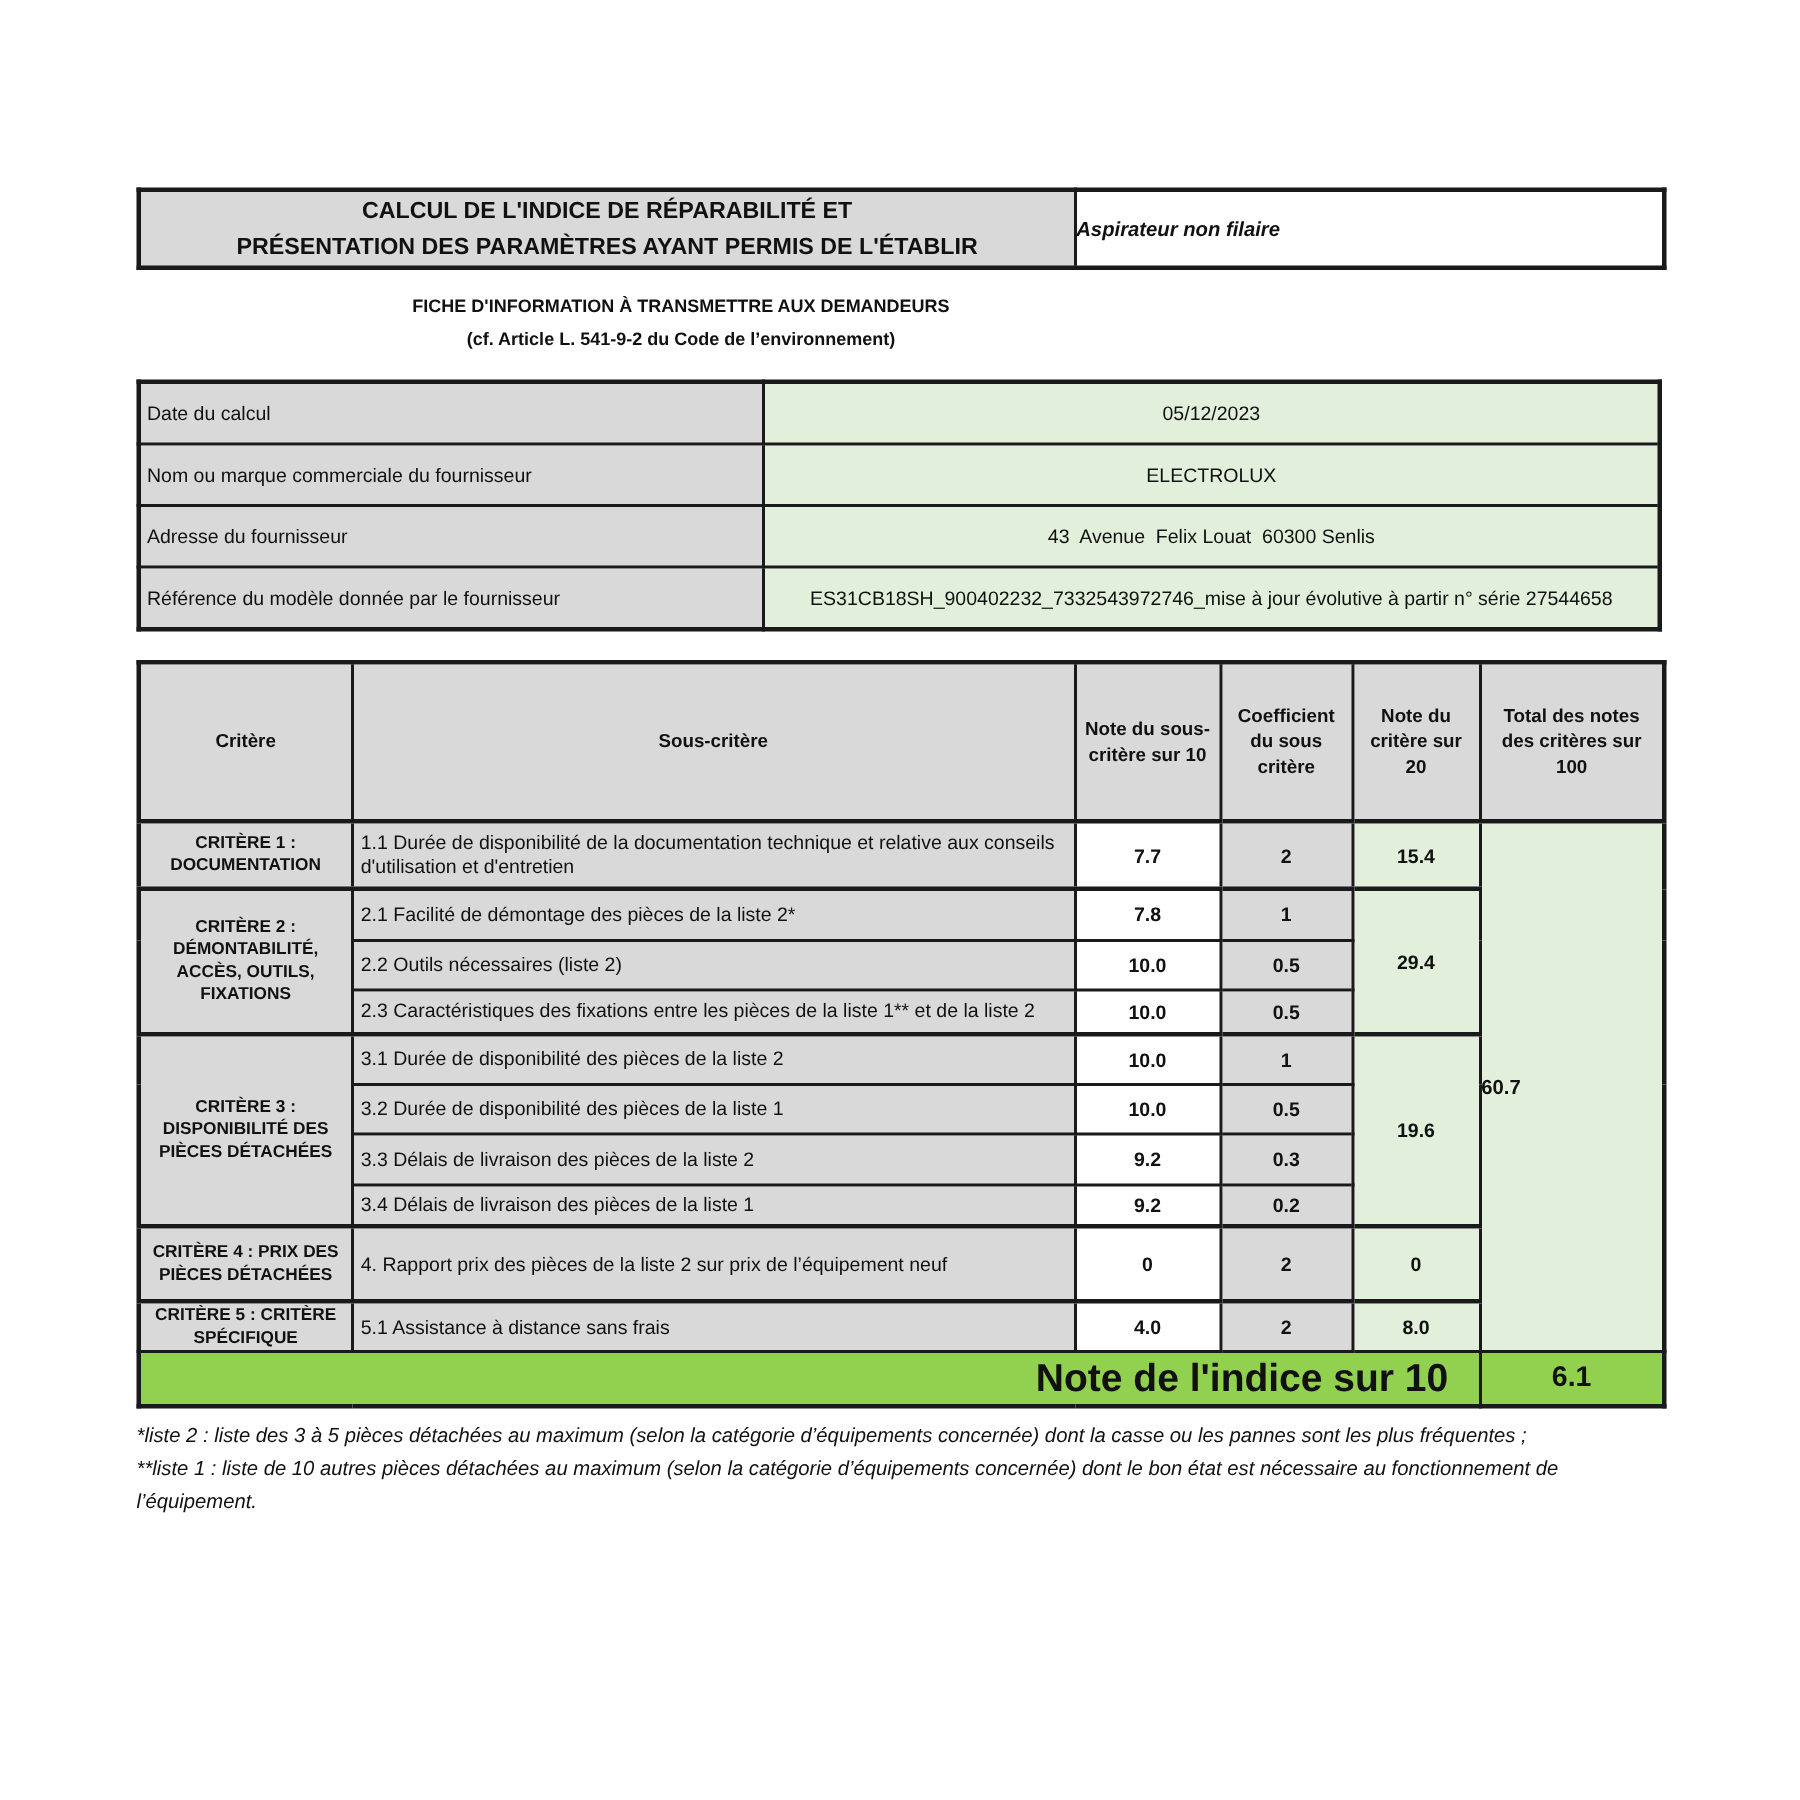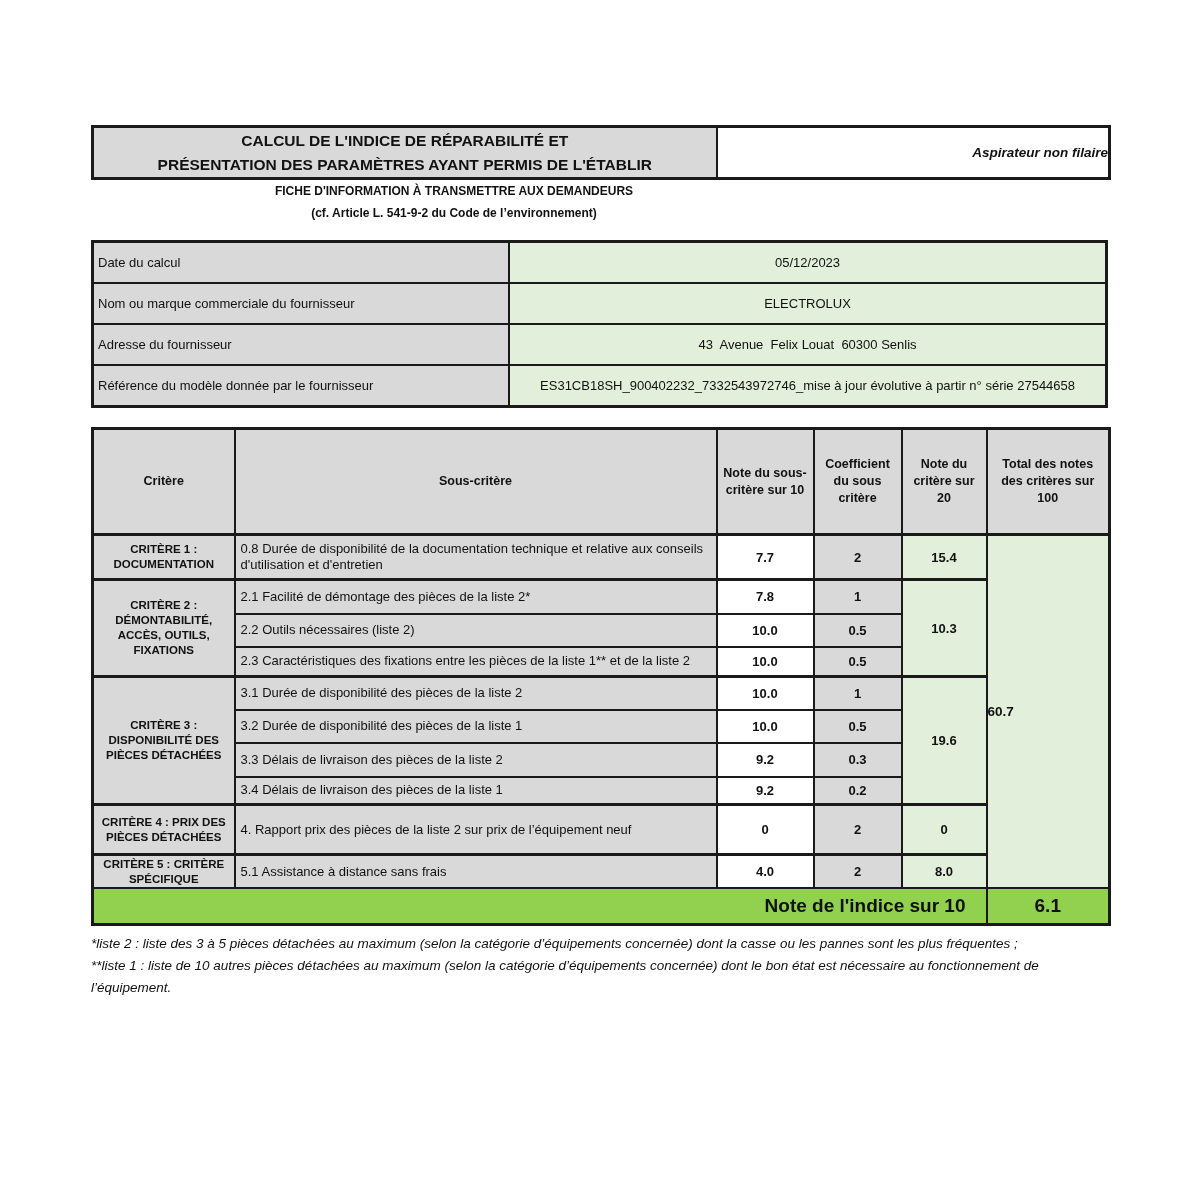--- a/index.html
+++ b/index.html
@@ -19,26 +19,26 @@
 
   
   table{border-collapse:collapse;table-layout:fixed;}
   .title-table{width:1017px;border:3px solid var(--border-dark);}
   .title-table td{border:2px solid var(--border-dark);vertical-align:middle;}
   .title-cell{
     width:624px;height:52px;background:var(--cell-gray);
     text-align:center;font-weight:bold;font-size:15.5px;line-height:24px;
   }
   .product-cell{
-    width:393px;background:#fff;text-align:right;
+    width:393px;background:#fff;text-align:left;
     font-weight:bold;font-style:italic;font-size:13.5px;
   }
 
   
-  .subtitle-block{width:726px;text-align:center;
+  .subtitle-block{margin-top:13px;width:726px;text-align:center;
     font-weight:bold;font-size:12px;line-height:22px;}
 
   
   .info-table{margin-top:16px;width:1017px;border:3px solid var(--border-dark);}
   .info-table td{border:2px solid var(--border-dark);height:20px;
     font-size:13px;vertical-align:middle;overflow:hidden;white-space:pre-wrap;}
   .info-label{width:378px;background:var(--cell-gray);padding:12px 4px;text-align:left;}
   .info-value{width:542px;background:var(--cell-light-green);text-align:center;}
 
   
@@ -55,21 +55,21 @@
     text-align:center;padding:1px 3px;line-height:15px;}
   .crit-top{vertical-align:top;}
   .clip{height:29px;overflow:hidden;}
   .sub{background:var(--cell-gray);font-size:13px;text-align:left;
     padding:2px 5px;line-height:16px;}
   .n10{background:#ffffff;font-weight:bold;font-size:13px;text-align:center;border-left-width:3px;}
   .coef{background:var(--cell-gray);font-weight:bold;font-size:13px;text-align:center;}
   .n20{background:var(--cell-light-green);font-weight:bold;font-size:13px;text-align:center;border-left-width:3px;}
   .total{background:var(--cell-light-green);font-weight:bold;font-size:13.5px;text-align:left;border-left-width:3px;}
   .index-label-cell{
-    background:var(--index-green);text-align:right;font-weight:bold;font-size:19px;
+    background:var(--index-green);text-align:right;font-weight:bold;font-size:26px;
     padding-right:20px;height:36px;border-top-width:3px;
   }
   .index-value-cell{
     background:var(--index-green);text-align:center;font-weight:bold;font-size:19px;
     border-top-width:3px;border-left-width:3px;
   }
 
   
   .footnotes{margin-top:7px;font-style:italic;font-size:13.5px;line-height:22px;width:1010px;}
 </style>
@@ -132,33 +132,33 @@
         <th>Note du sous-critère sur 10</th>
         <th>Coefficient du sous critère</th>
         <th>Note du critère sur 20</th>
         <th>Total des notes des critères sur 100</th>
       </tr>
     </thead>
     <tbody>
 
       <tr class="group-start" style="height:45px">
         <td class="crit">CRITÈRE 1 : DOCUMENTATION</td>
-        <td class="sub">0.8 Durée de disponibilité de la documentation technique et relative aux conseils d'utilisation et d'entretien</td>
+        <td class="sub">1.1 Durée de disponibilité de la documentation technique et relative aux conseils d'utilisation et d'entretien</td>
         <td class="n10">7.7</td>
         <td class="coef">2</td>
         <td class="n20">15.4</td>
         <td class="total" rowspan="10">60.7</td>
       </tr>
 
       <tr class="group-start" style="height:34px">
         <td class="crit" rowspan="3">CRITÈRE 2 : DÉMONTABILITÉ, ACCÈS, OUTILS, FIXATIONS</td>
         <td class="sub">2.1 Facilité de démontage des pièces de la liste 2*</td>
         <td class="n10">7.8</td>
         <td class="coef">1</td>
-        <td class="n20" rowspan="3">10.3</td>
+        <td class="n20" rowspan="3">29.4</td>
       </tr>
       <tr style="height:33px">
         <td class="sub">2.2 Outils nécessaires (liste 2)</td>
         <td class="n10">10.0</td>
         <td class="coef">0.5</td>
       </tr>
       <tr style="height:30px">
         <td class="sub">2.3 Caractéristiques des fixations entre les pièces de la liste 1** et de la liste 2</td>
         <td class="n10">10.0</td>
         <td class="coef">0.5</td>

